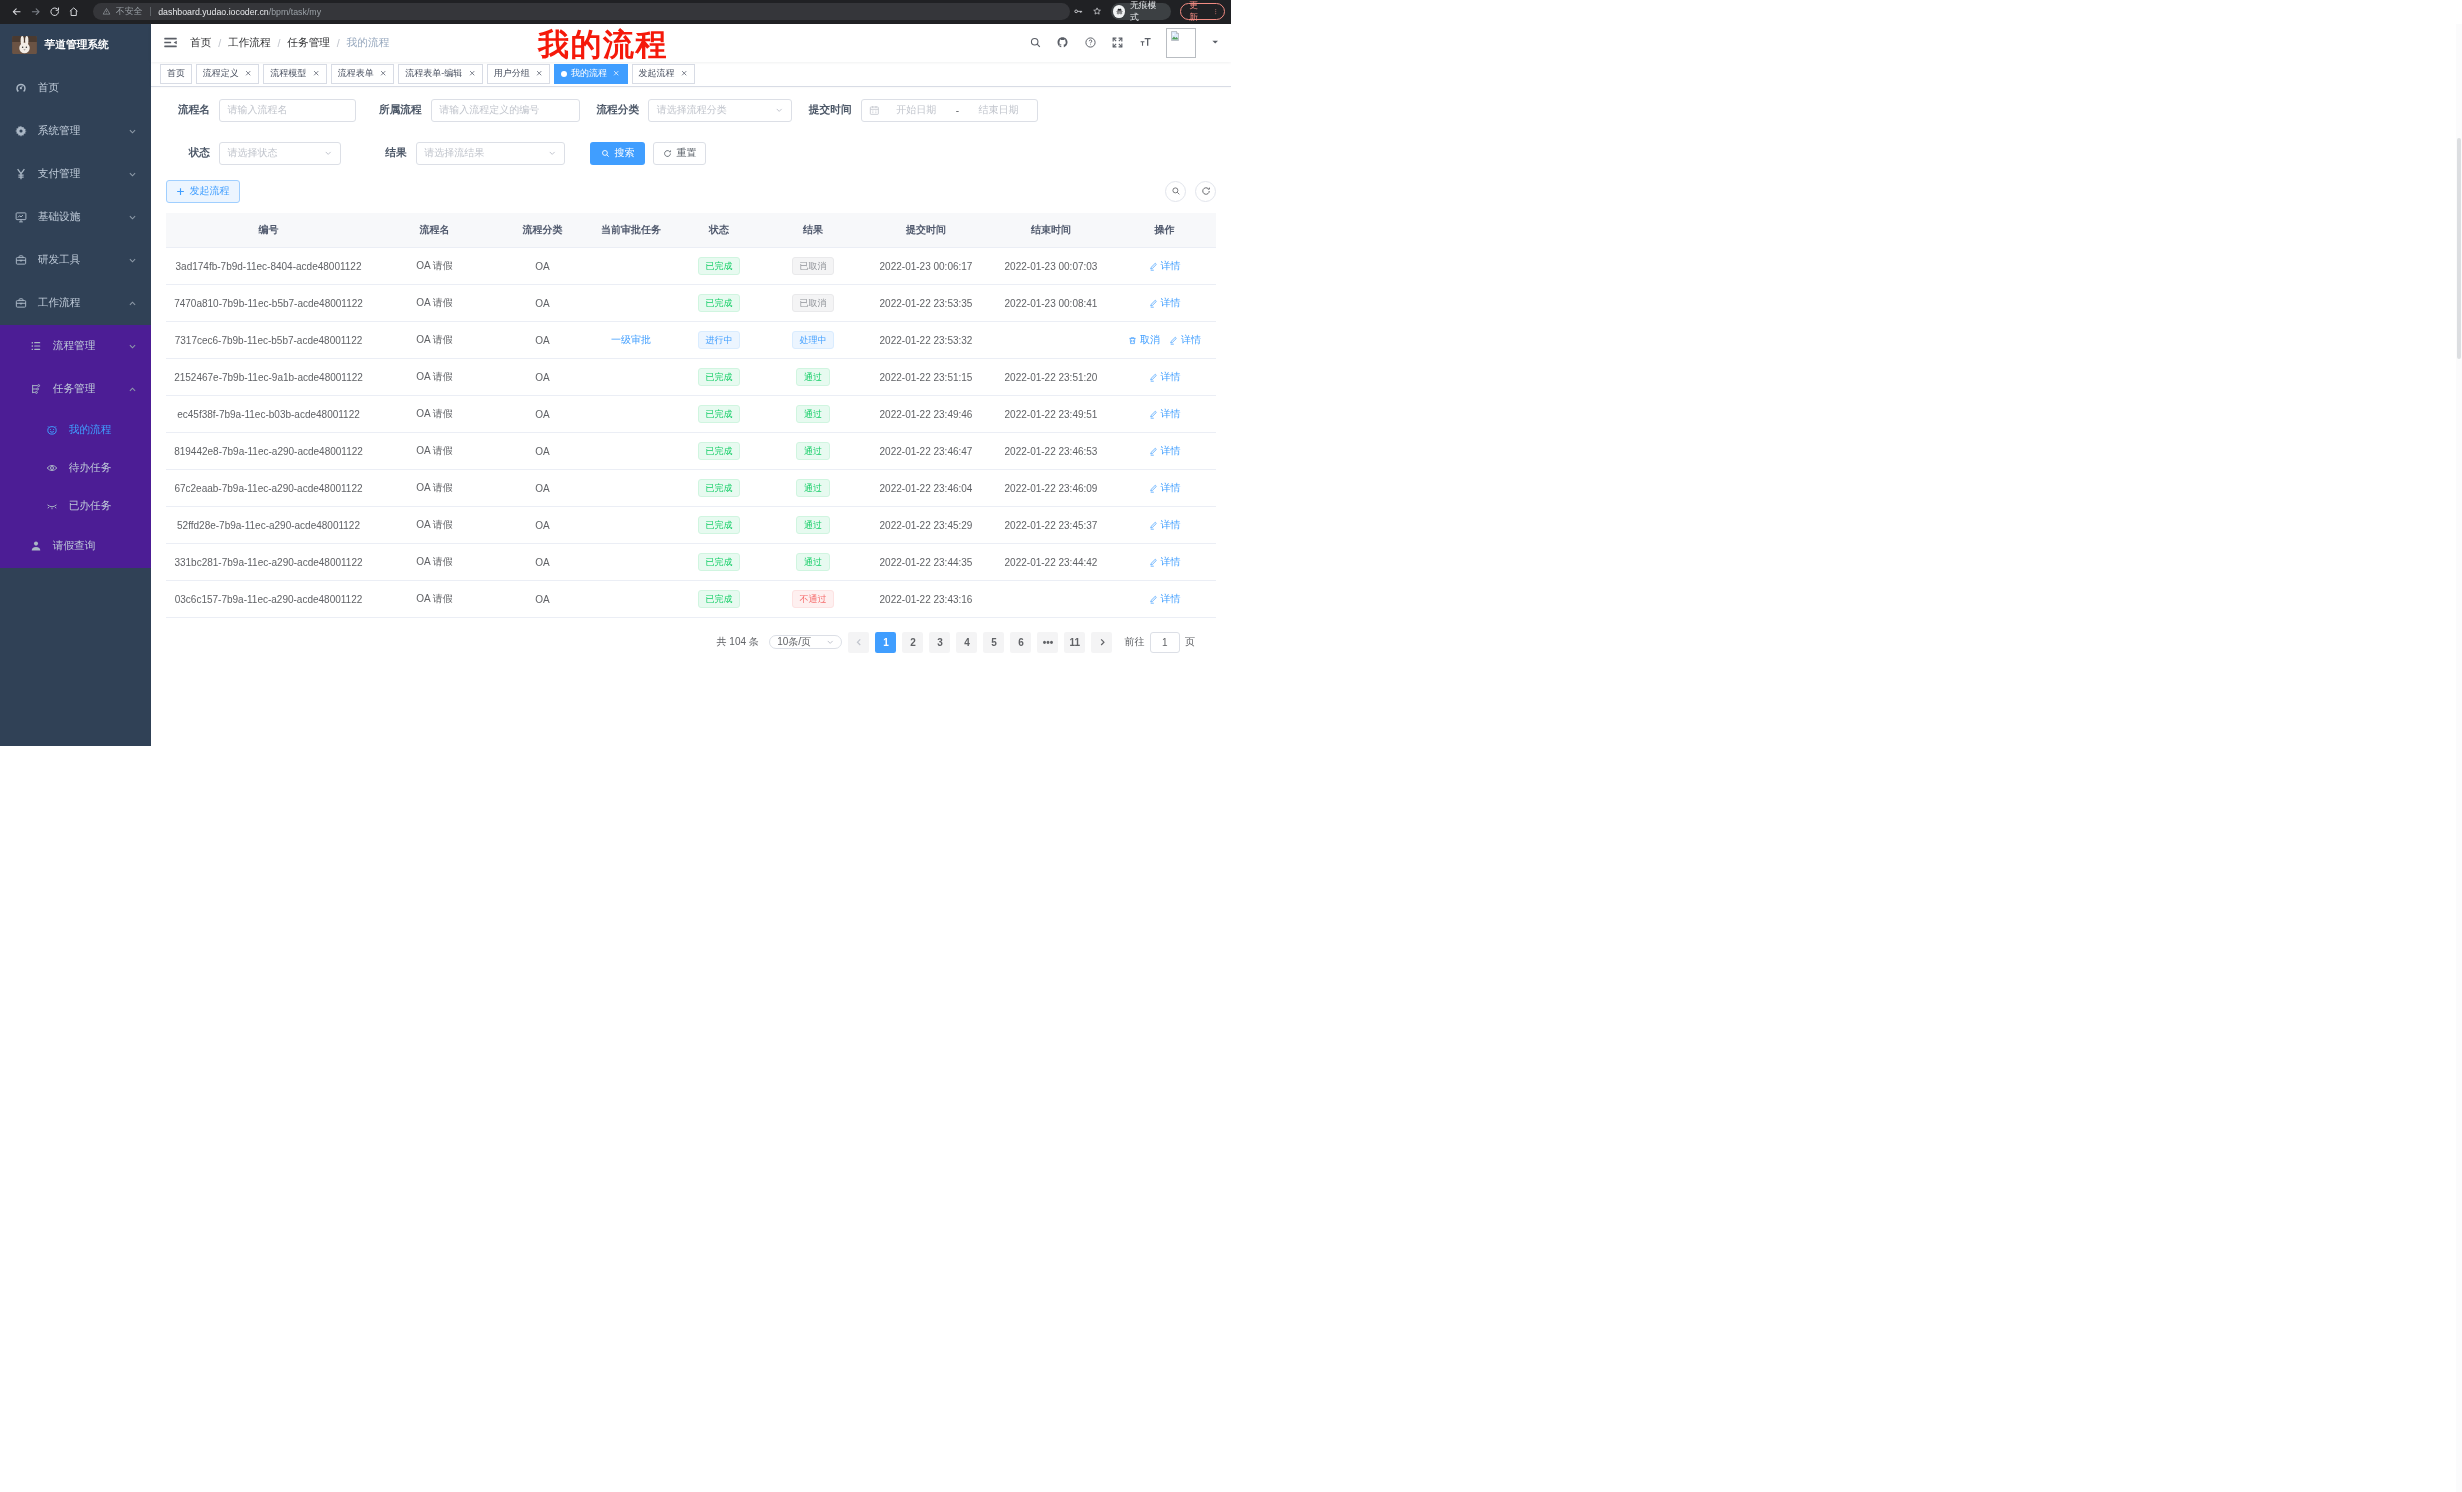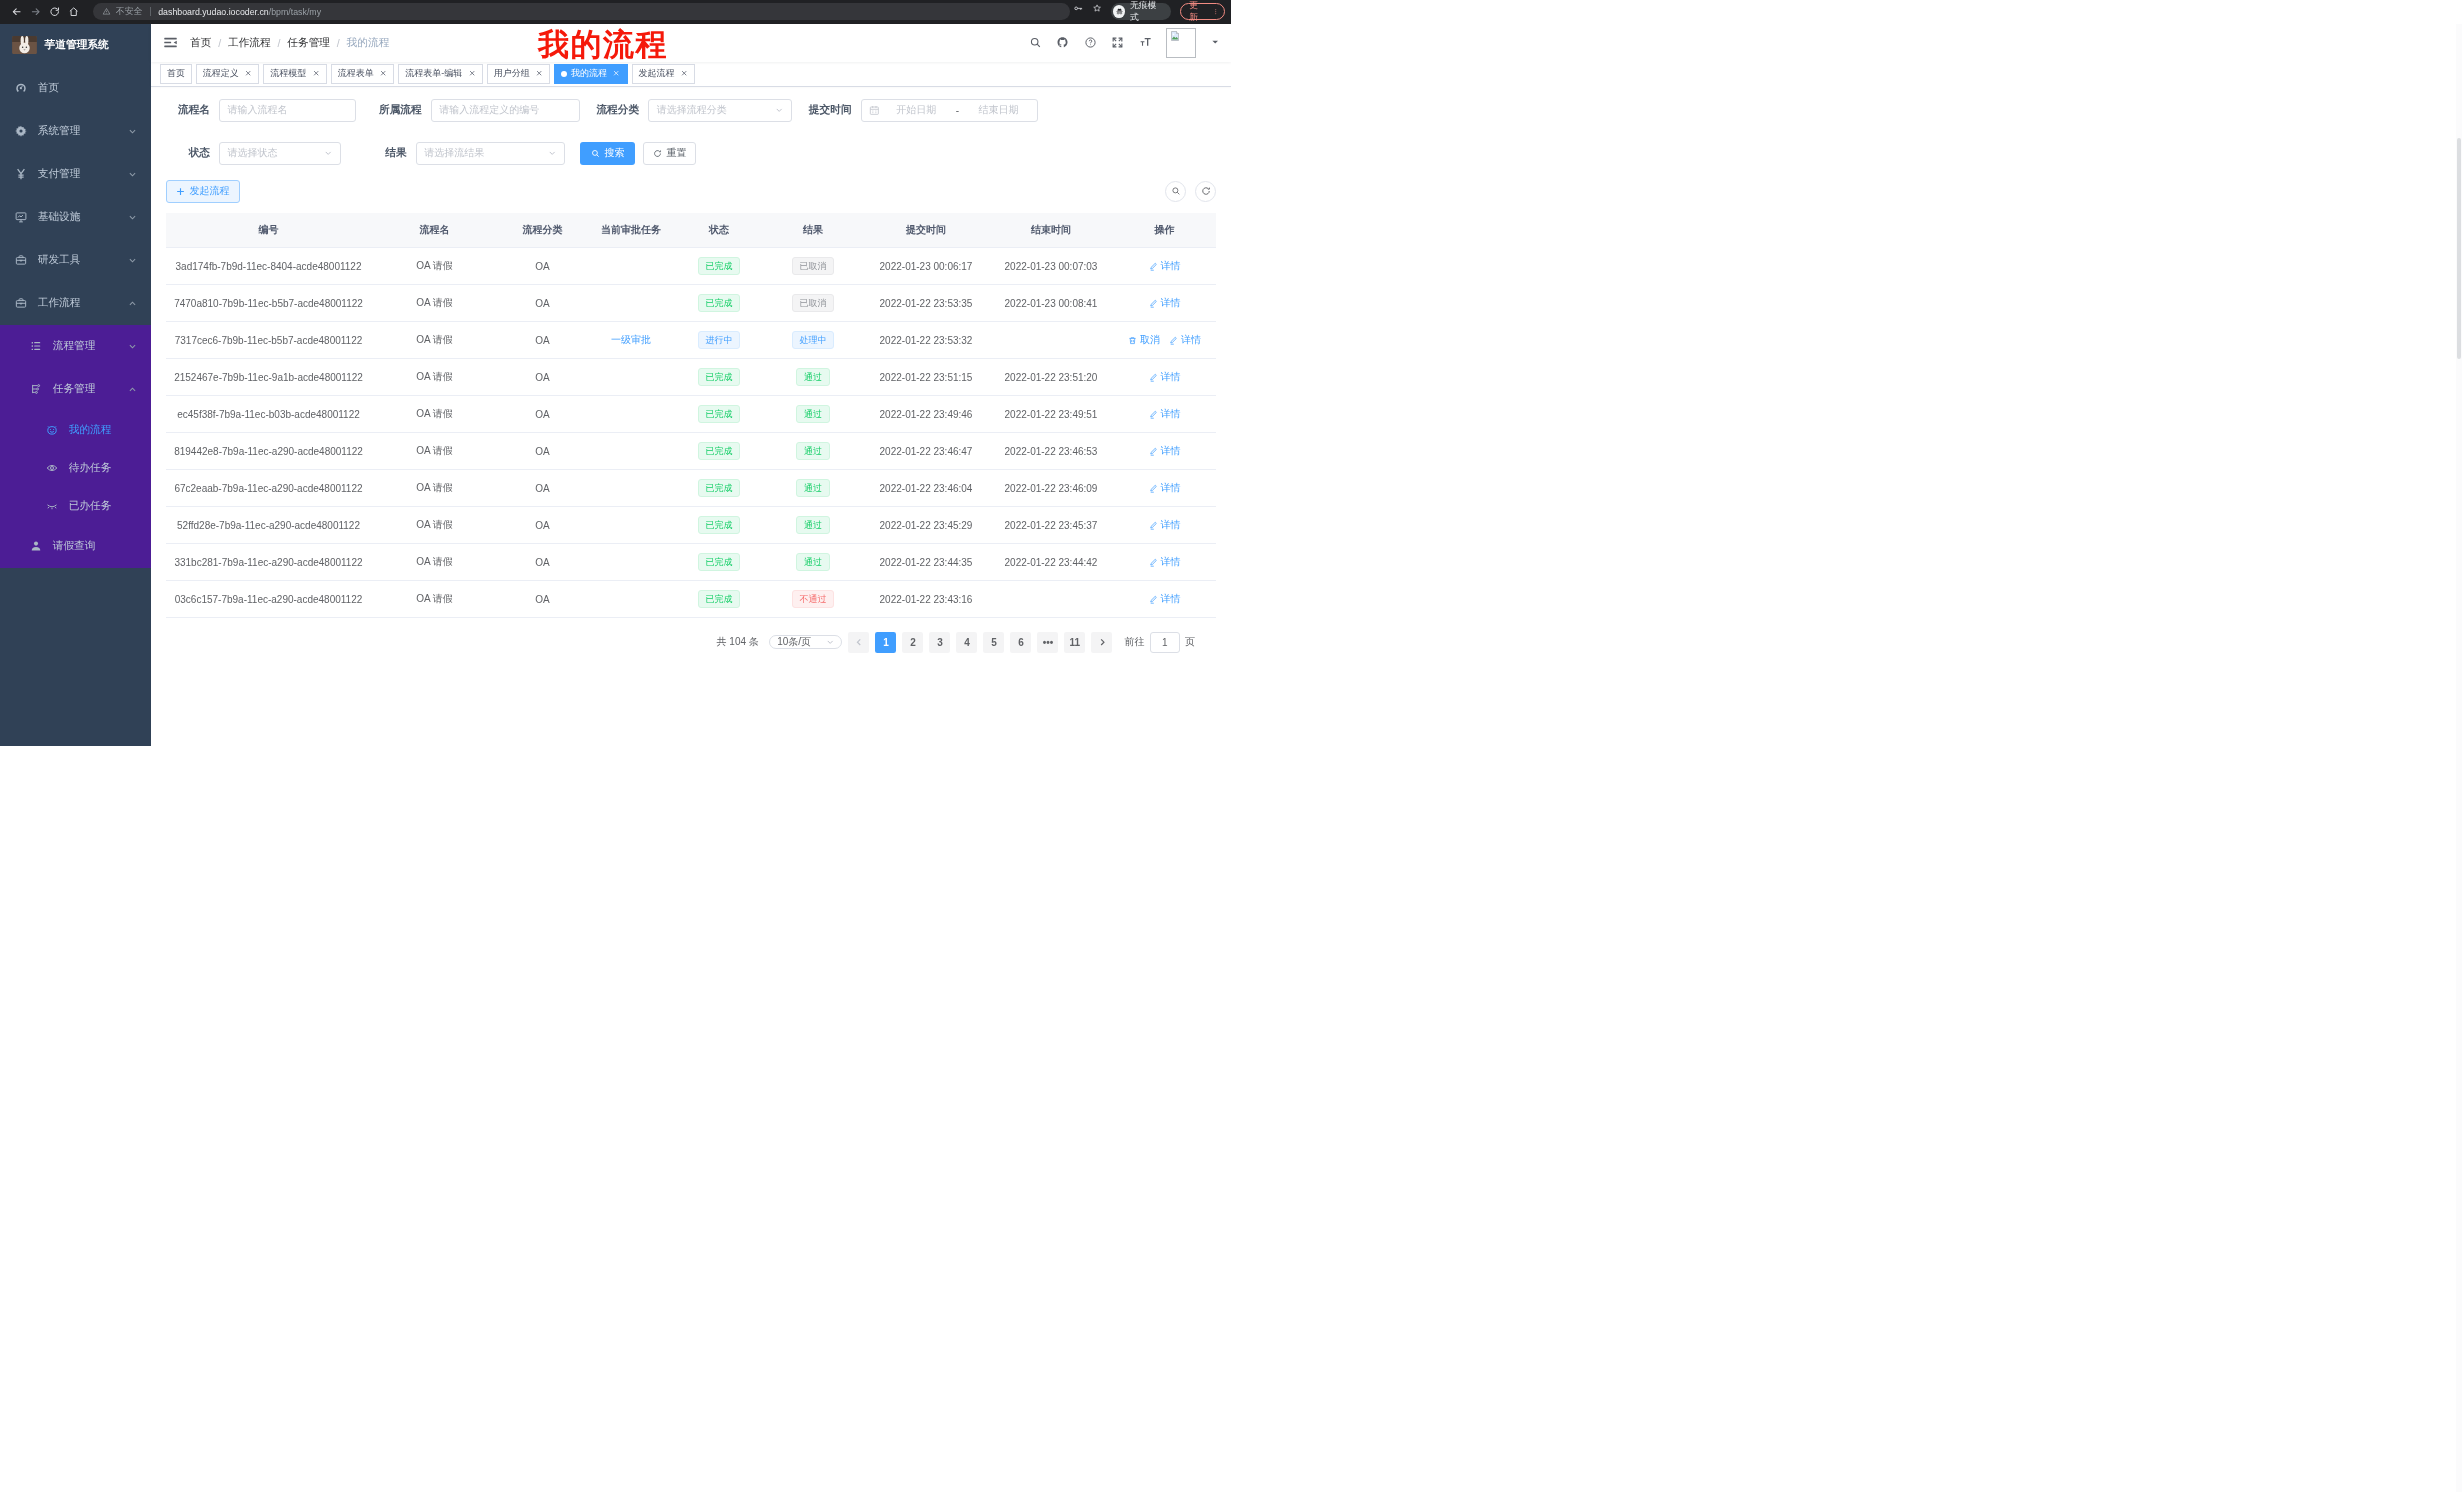--- a/index.html
+++ b/index.html
@@ -11,21 +11,21 @@
   .browser { height:23.6px; background:#202124; display:flex; align-items:center; padding:0 6px; gap:3px; }
   .b-nav { display:flex; align-items:center; gap:7.6px; padding:0 4.6px; color:#dadce0; }
   .b-nav .icn { width:11.4px; height:11.4px; }
   .b-nav .dim { color:#7e838a; }
   .omnibox { height:16.7px; flex:0 0 977px; margin-left:6px; background:#35363a; border-radius:8.4px; display:flex; align-items:center; padding:0 9px; gap:5.3px; font-size:8.8px; }
   .omnibox .icn { width:9px; height:9px; color:#9aa0a6; }
   .insecure { color:#9aa0a6; }
   .omni-sep { width:0.8px; height:9px; background:#5f6368; margin:0 2.3px; }
   .url-host { color:#e8eaed; }
   .url-path { color:#9aa0a6; }
-  .b-right { display:flex; align-items:flex-start; gap:9px; margin-left:auto; color:#dadce0; }
+  .b-right { display:flex; align-items:center; gap:9px; margin-left:auto; color:#dadce0; }
   .b-right > .icn { width:10.7px; height:10.7px; }
   .incog { height:16.7px; background:#3c4043; border-radius:8.4px; display:flex; align-items:center; gap:4.6px; padding:0 7.6px 0 2.3px; color:#e8eaed; font-size:8.8px; }
   .incog-circle { width:13px; height:13px; background:#f1f3f4; border-radius:50%; display:flex; align-items:center; justify-content:center; color:#202124; }
   .incog-circle .icn { width:9px; height:9px; }
   .update-btn { height:16.7px; border:1.1px solid #f28b82; border-radius:9px; display:flex; align-items:center; gap:9px; padding:0 6px 0 8.4px; color:#f28b82; font-size:8.8px; }
   .update-btn .icn { width:3.8px; height:11.4px; }
 
   
   .app { display:flex; height:723px; }
   .sidebar { width:151px; flex:0 0 151px; background:#304156; color:#bfcbd9; overflow:hidden; }
@@ -72,21 +72,21 @@
   .lw1 { width:44px; } .lw2 { width:49px; }
   .ctl { height:23px; border:0.8px solid #dcdfe6; border-radius:3px; background:#fff; display:flex; align-items:center; padding:0 7.6px; font-size:10px; cursor:text; }
   .ph { color:#c0c4cc; white-space:nowrap; }
   .ctl .caret-s { width:8.4px; height:8.4px; color:#c0c4cc; margin-left:auto; }
   .ctl .cal { width:10.7px; height:10.7px; color:#c0c4cc; margin-right:6px; }
   .w-name{width:137px;} .w-proc{width:149px;} .w-cat{width:144px;} .w-date{width:177px;} .w-status{width:122px;justify-content:flex-end;} .w-result{width:149px;}
   .date-sep { color:#606266; padding:0 9px; }
   .date-ph { flex:1; text-align:center; color:#c0c4cc; white-space:nowrap; }
   .btn { height:23px; border-radius:3px; font-size:10px; display:inline-flex; align-items:center; gap:4.6px; cursor:pointer; padding:0 10.7px; border:none; }
   .btn .icn { width:9px; height:9px; }
-  .btn-search { background:#409eff; color:#fff; margin-left:8px; }
+  .btn-search { background:#409eff; color:#fff; margin-left:18px; }
   .btn-reset { background:#fff; color:#5a6169; border:0.8px solid #dcdfe6; margin-left:7.6px; padding:0 9px; }
   .toolbar-row { display:flex; align-items:center; margin:0 0 10.7px; }
   .btn-create { background:#ecf5ff; color:#409eff; border:0.8px solid #a0cfff; padding:0 9px; }
   .tool-circles { margin-left:auto; display:flex; gap:9px; }
   .circle-btn { width:21px; height:21px; border-radius:50%; border:0.8px solid #e2e5ec; background:#fff; color:#606266; display:flex; align-items:center; justify-content:center; cursor:pointer; }
   .circle-btn .icn { width:10px; height:10px; }
 
   
   .grid-row { display:grid; grid-template-columns:205px 127px 89px 88px 88px 100px 126px 124px 103px; align-items:center; text-align:center; }
   .thead { background:#f7f8fa; height:35px; font-size:10px; font-weight:700; color:#515a6e; border-bottom:0.8px solid #ebeef5; }

